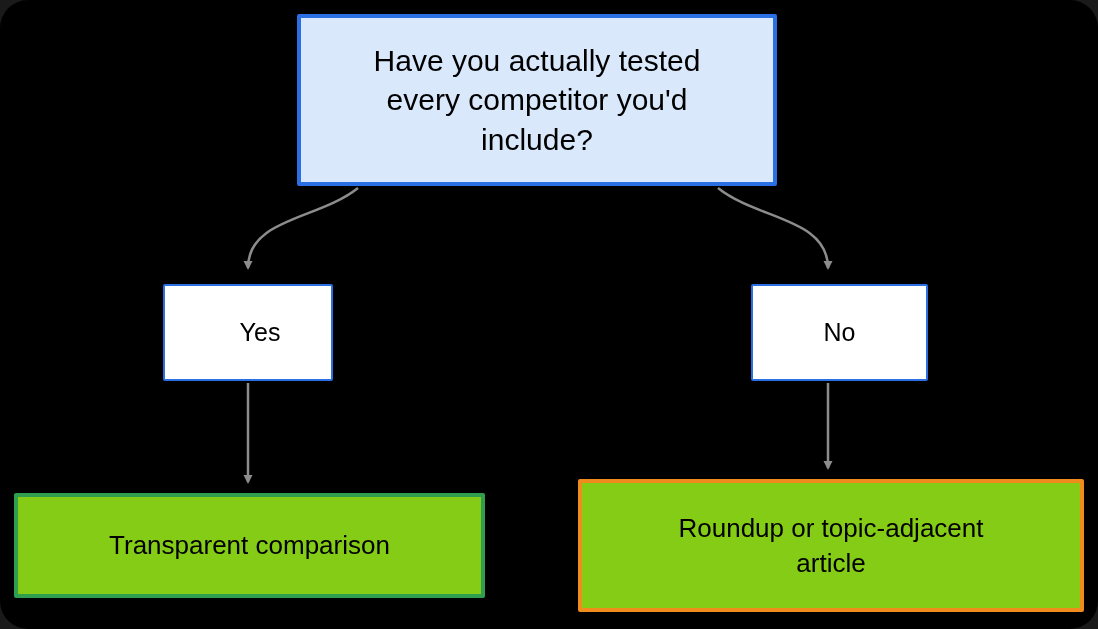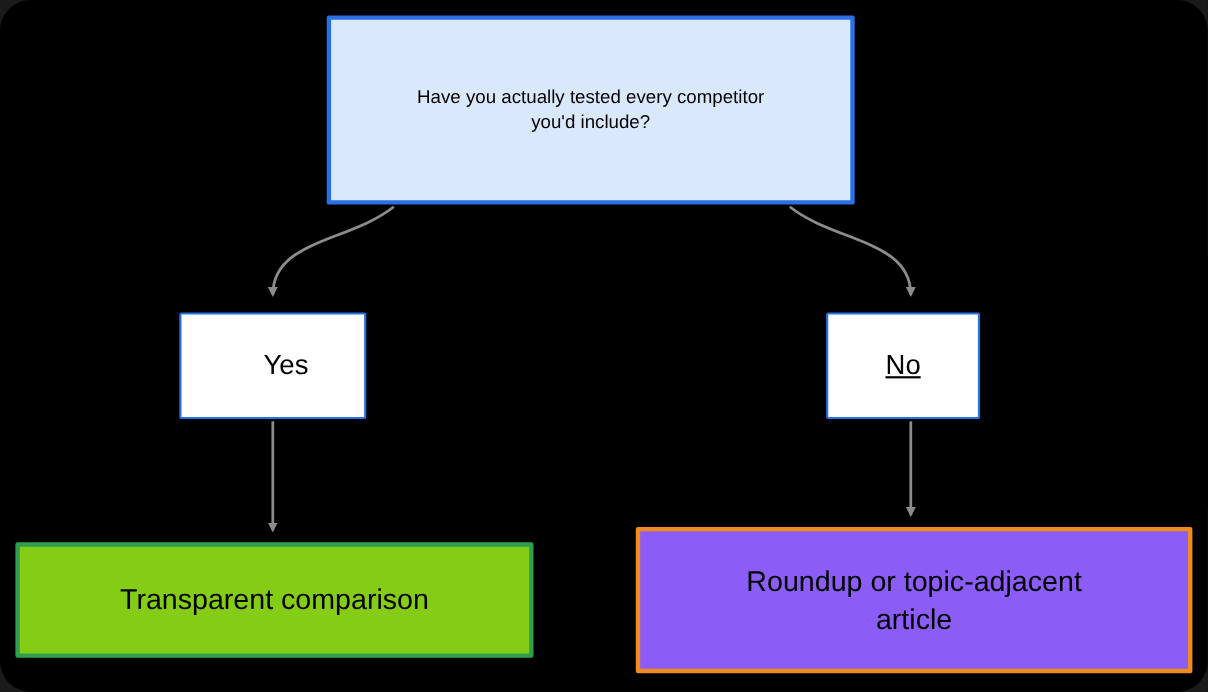--- a/index.html
+++ b/index.html
@@ -33,49 +33,49 @@
     text-align: center;
     box-sizing: border-box;
     line-height: 1.32;
   }
   .node-question {
     left: 297px; top: 14px;
     width: 480px; height: 172px;
     background: #d9e8fb;
     border: 4px solid #2a6fe3;
     border-radius: 2px;
-    font-size: 17px;
+    font-size: 30px;
   }
   .node-question .label { max-width: 332px; }
   .node-choice {
     background: #ffffff;
     border: 2px solid #2a6fe3;
     border-radius: 2px;
     font-size: 25px;
   }
   .node-yes {
     left: 163px; top: 284px;
     width: 170px; height: 97px; padding-left: 24px;
   }
   .node-no {
     left: 751px; top: 284px;
-    width: 140px; height: 97px; text-decoration: underline;
+    width: 177px; height: 97px;
   }
   .node-outcome-yes {
     left: 14px; top: 493px;
     width: 471px; height: 105px;
     background: #84cc16;
     border: 4px solid #2f9e4f;
     border-radius: 2px;
     font-size: 26px;
   }
   .node-outcome-no {
     left: 578px; top: 479px;
     width: 506px; height: 133px;
-    background: #8b5cf6;
+    background: #84cc16;
     border: 4px solid #f08c1e;
     border-radius: 2px;
     font-size: 26px;
   }
   .node-outcome-no .label { max-width: 380px; }
 </style>
 </head>
 <body>
 
 <div class="canvas">

